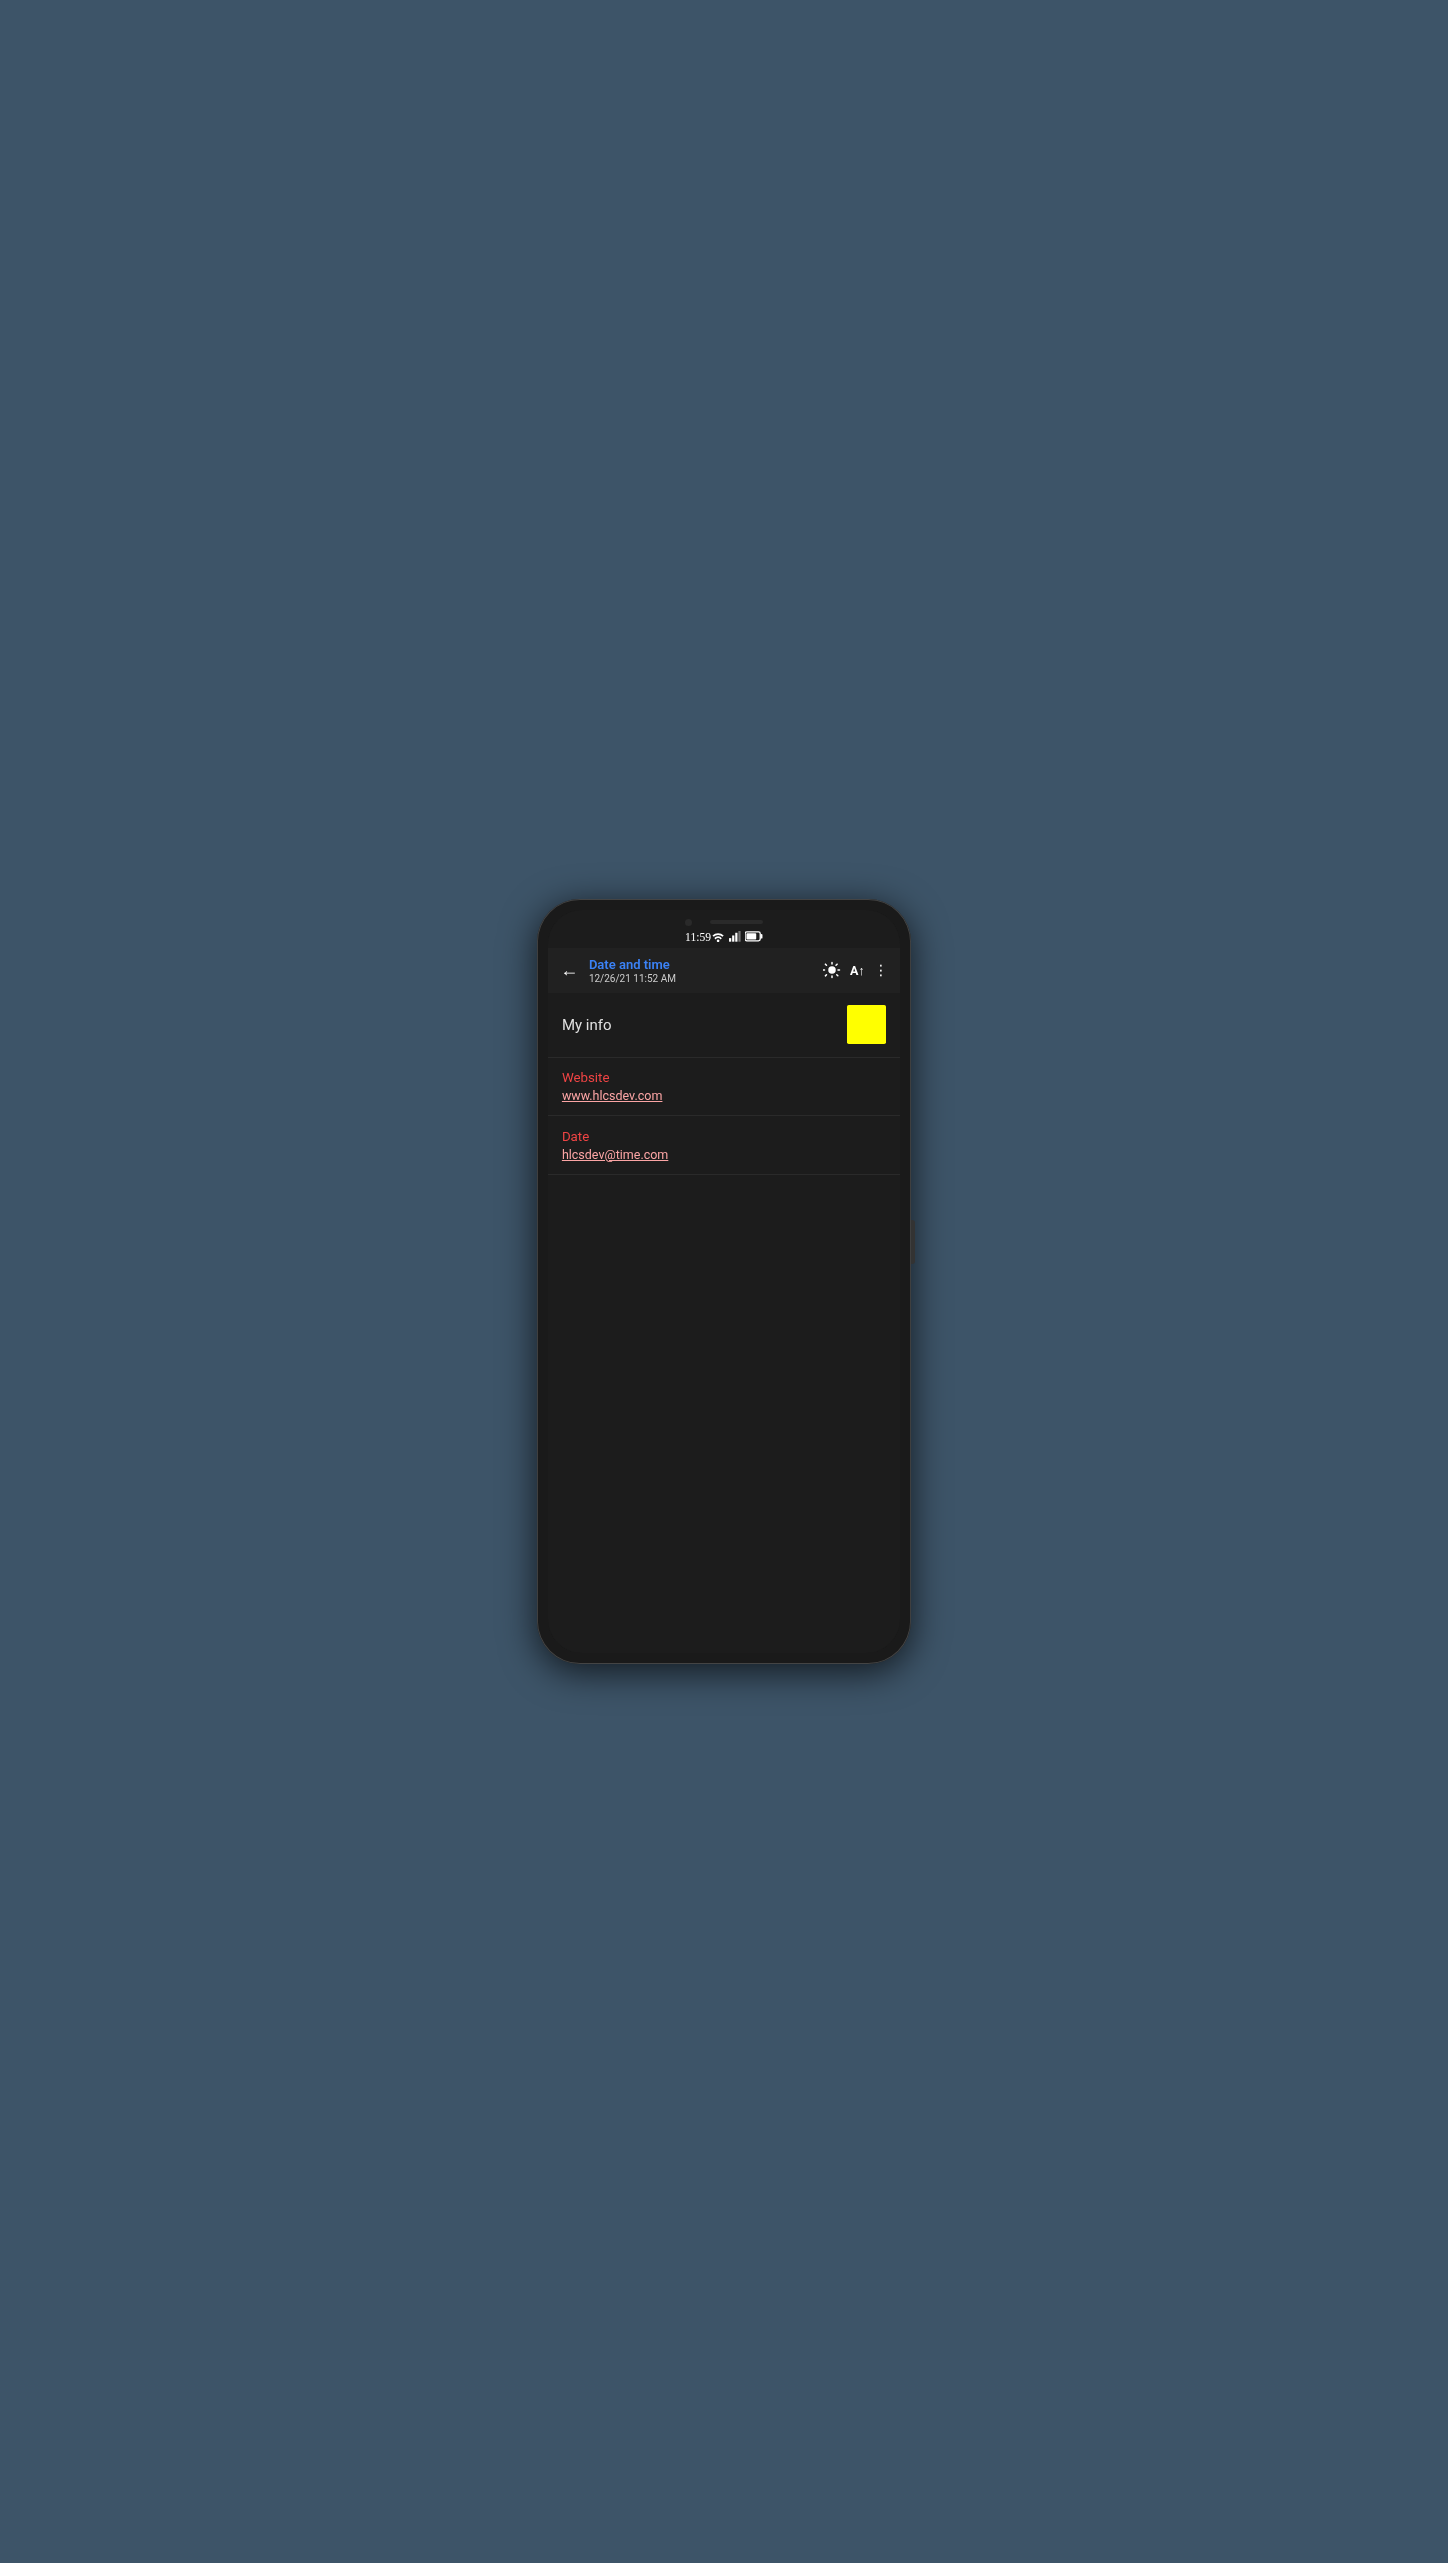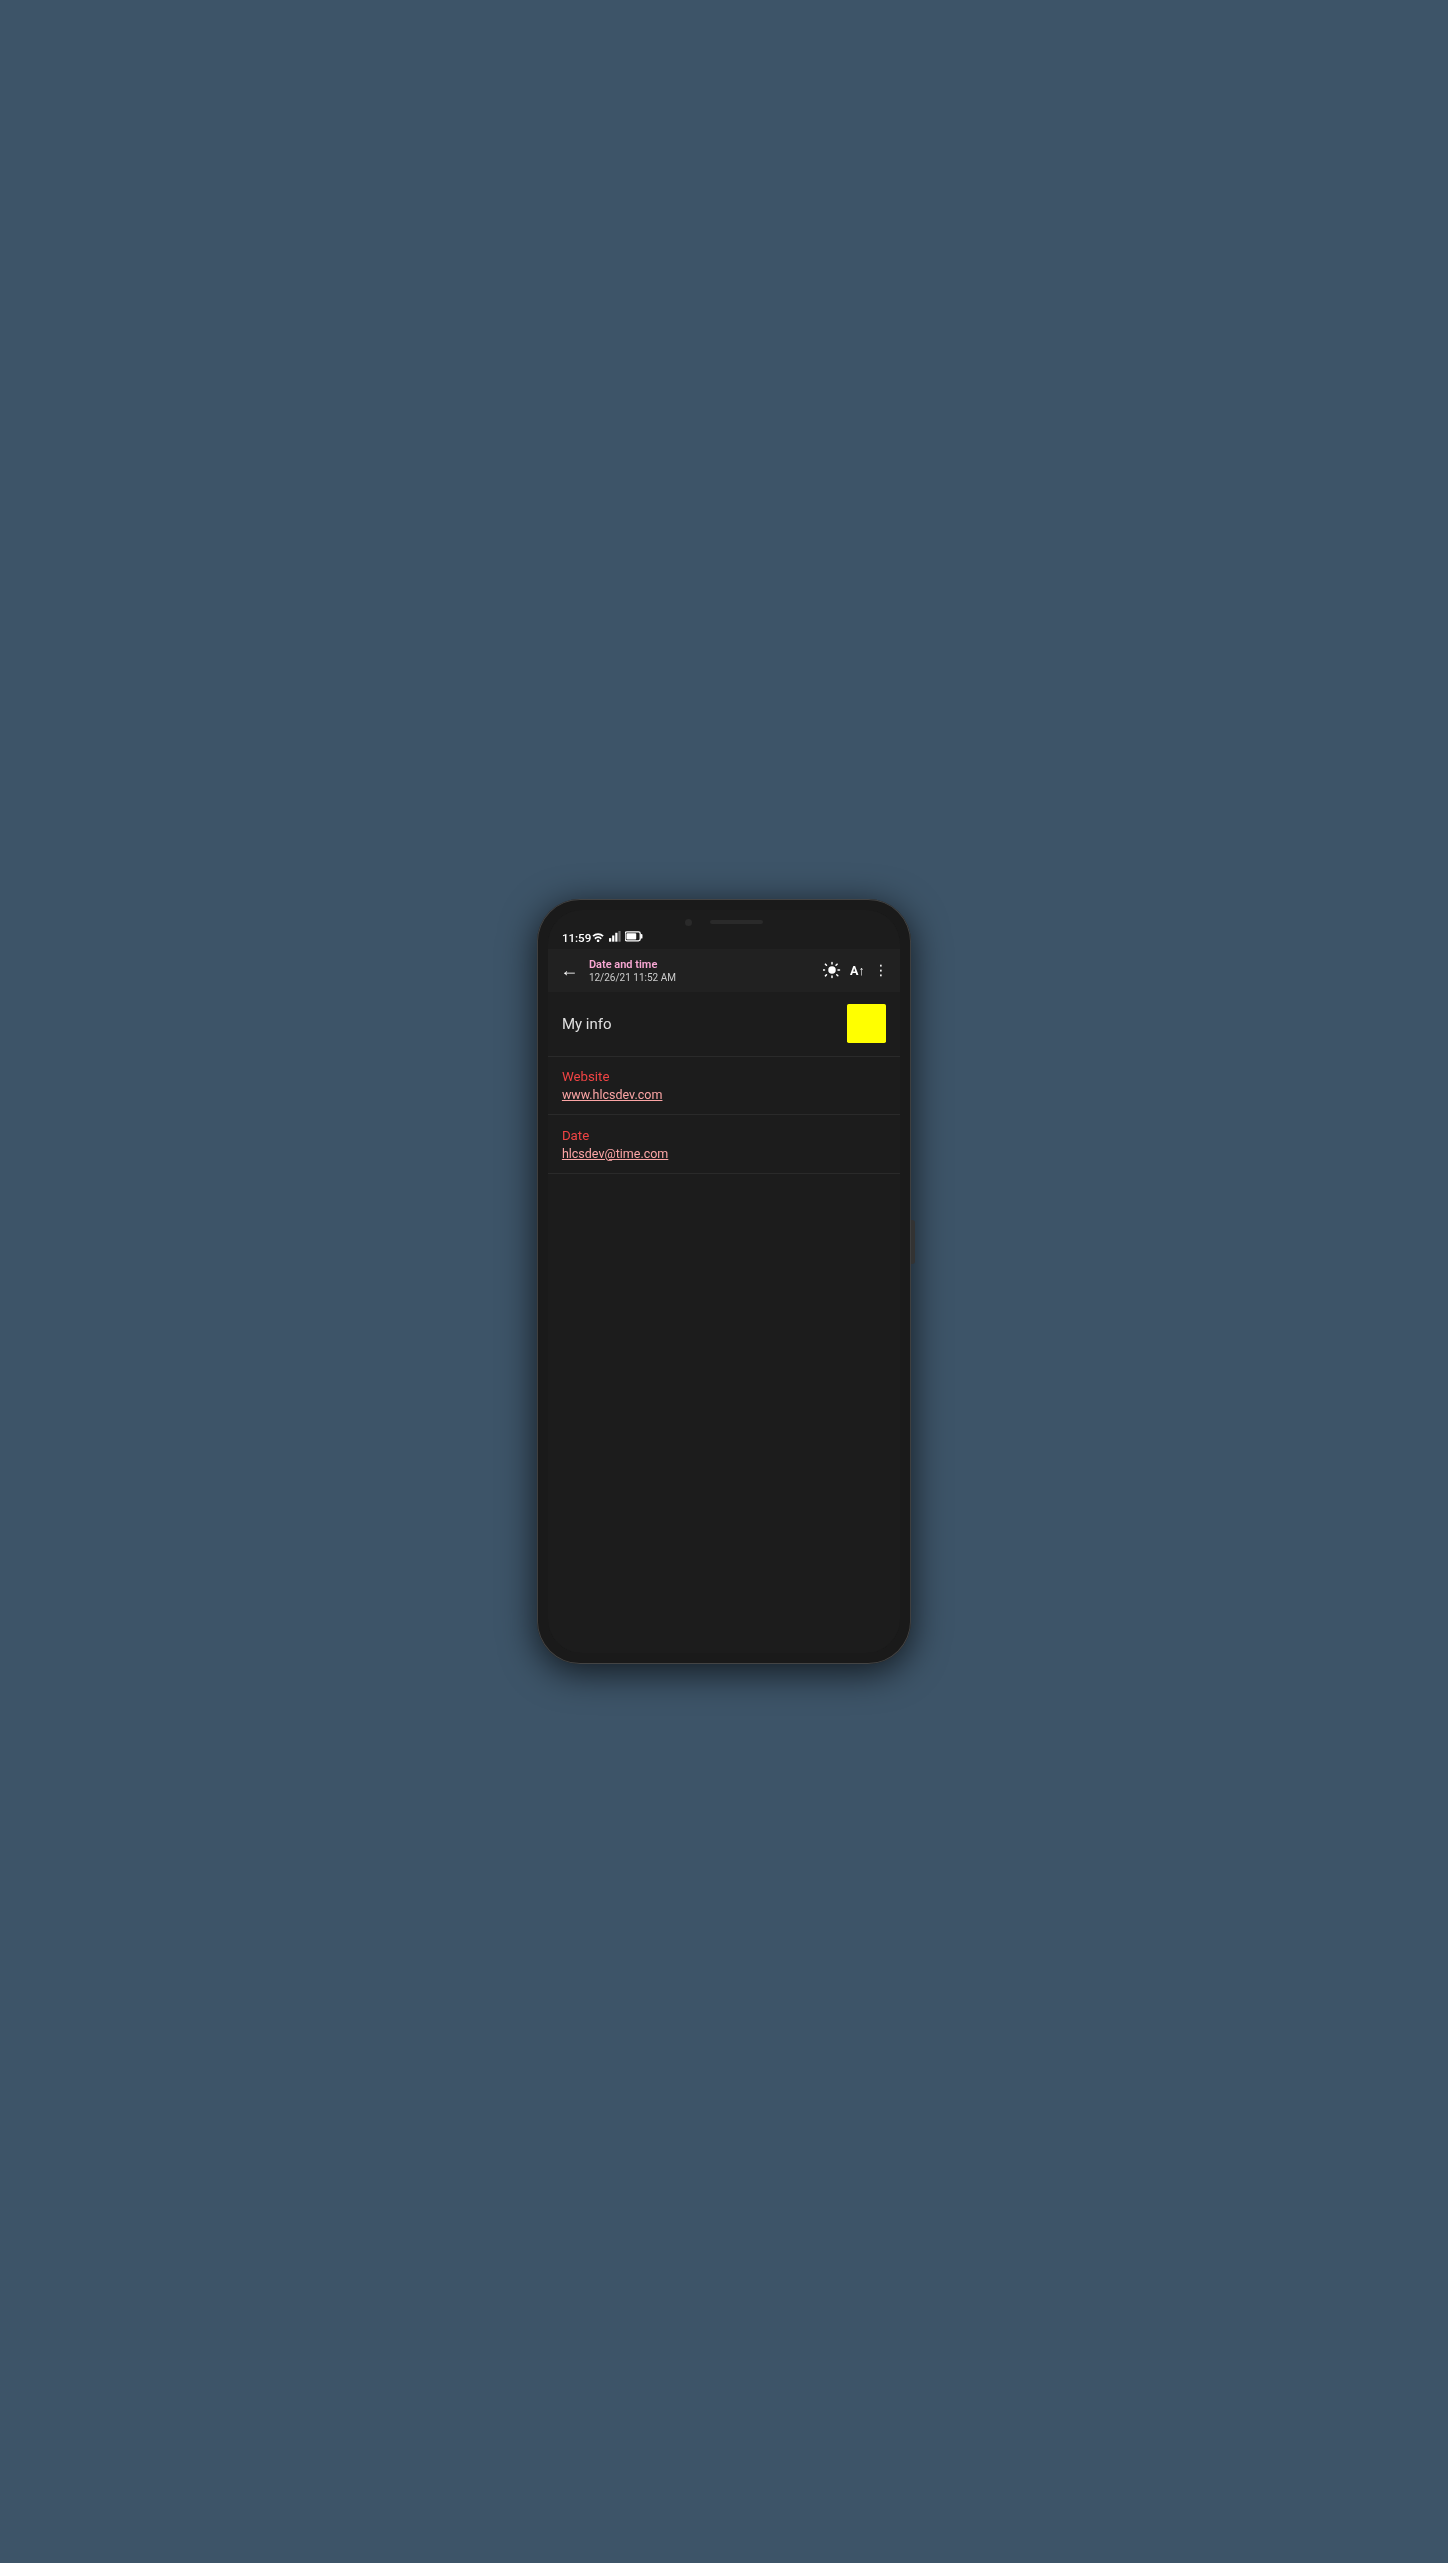--- a/index.html
+++ b/index.html
@@ -54,23 +54,24 @@
       width: 53px;
       height: 4.4px;
       background: #2a2a2a;
       border-radius: 2.7px;
     }
 
     
     .status-bar {
       background: #1c1c1c;
       display: flex;
-      justify-content: flex-start;
+      justify-content: center;
       align-items: center;
       padding: 1.8px 14.2px 3.6px;
+      font-family: Liberation Serif, serif;
     }
 
     .status-time {
       color: #ffffff;
       font-size: 11.6px;
       font-weight: 500;
     }
 
     .status-icons {
       display: flex;
@@ -98,22 +99,22 @@
       cursor: pointer;
       display: flex;
       align-items: center;
     }
 
     .app-bar-title-block {
       flex: 1;
     }
 
     .app-bar-title {
-      color: #f9a8d4;
-      font-size: 11px;
+      color: #3b82f6;
+      font-size: 13px;
       font-weight: 600;
     }
 
     .app-bar-subtitle {
       color: #cccccc;
       font-size: 10px;
       margin-top: 0.9px;
     }
 
     .app-bar-actions {

